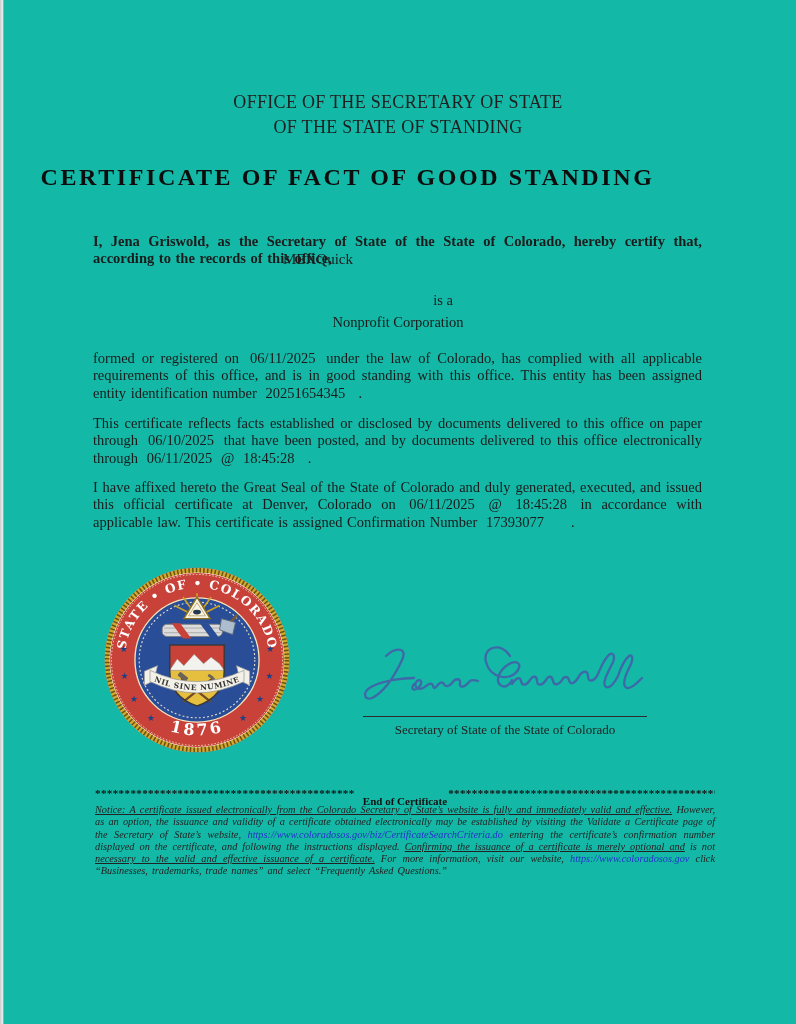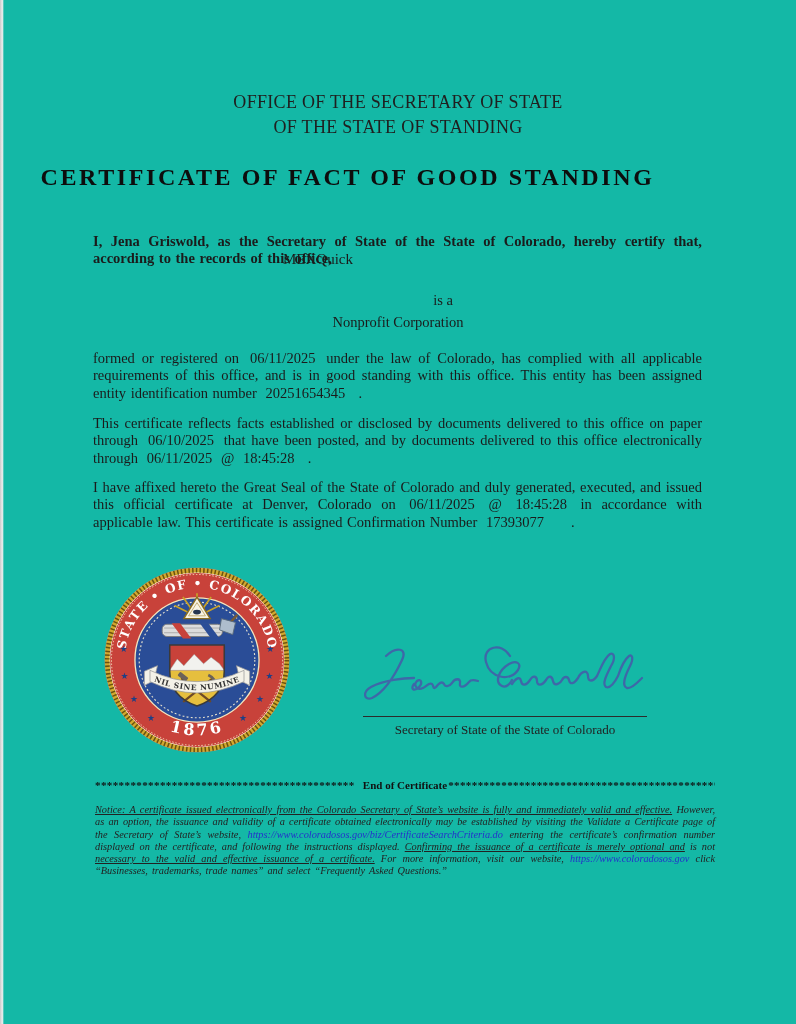--- a/index.html
+++ b/index.html
@@ -28,21 +28,21 @@
   
   #seal{left:103px;top:566px;}
   #signature-svg{left:352px;top:640px;}
   #signature-line{left:363px;top:716px;width:284px;height:0;border-top:1.4px solid #2c2c2c;}
   #signature-label{left:363px;top:722px;width:284px;font-size:13px;color:#222;}
   
   #end-line{left:95px;top:779px;width:620px;display:flex;align-items:center;white-space:nowrap;overflow:hidden;
         font-size:11px;font-weight:600;color:#111;}
   #end-line .stars{flex:1;overflow:hidden;letter-spacing:.4px;}
   #end-line .stars.right{text-align:right;}
-  #end-line .label{flex:0 0 auto;padding:0 1px;}
+  #end-line .label{flex:0 0 auto;padding:0 1px;margin-top:16px;}
   #notice{left:95px;top:794px;width:620px;font-size:10.3px;line-height:12.15px;font-style:italic;color:#222;
         text-align:justify;word-spacing:1.5px;}
   #notice a{text-decoration:none;}
 </style>
 </head>
 <body>
 
 <div id="page">
   <div id="page-edge"></div>
 

